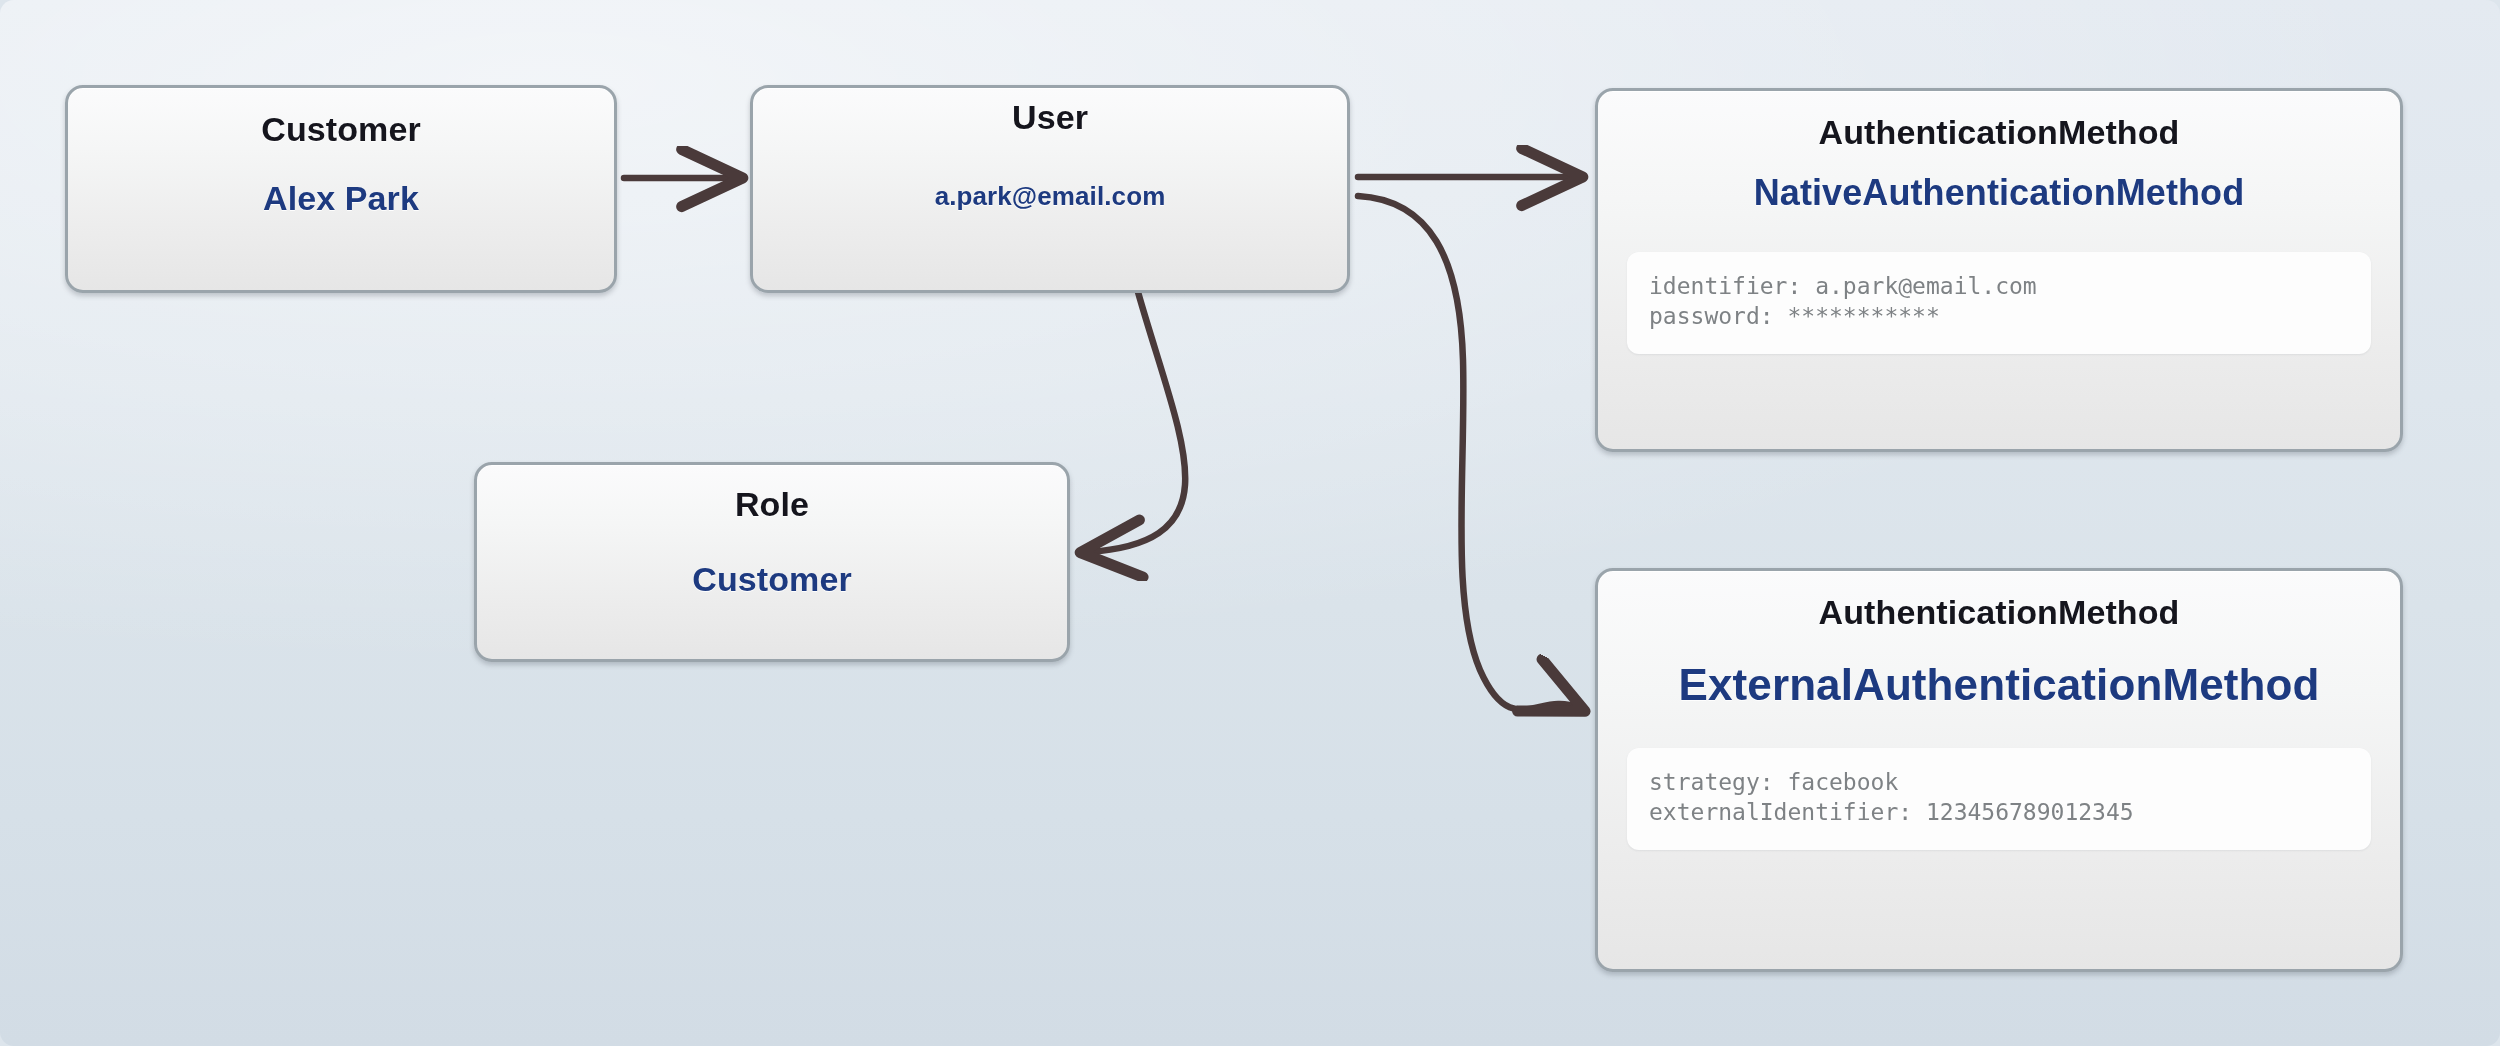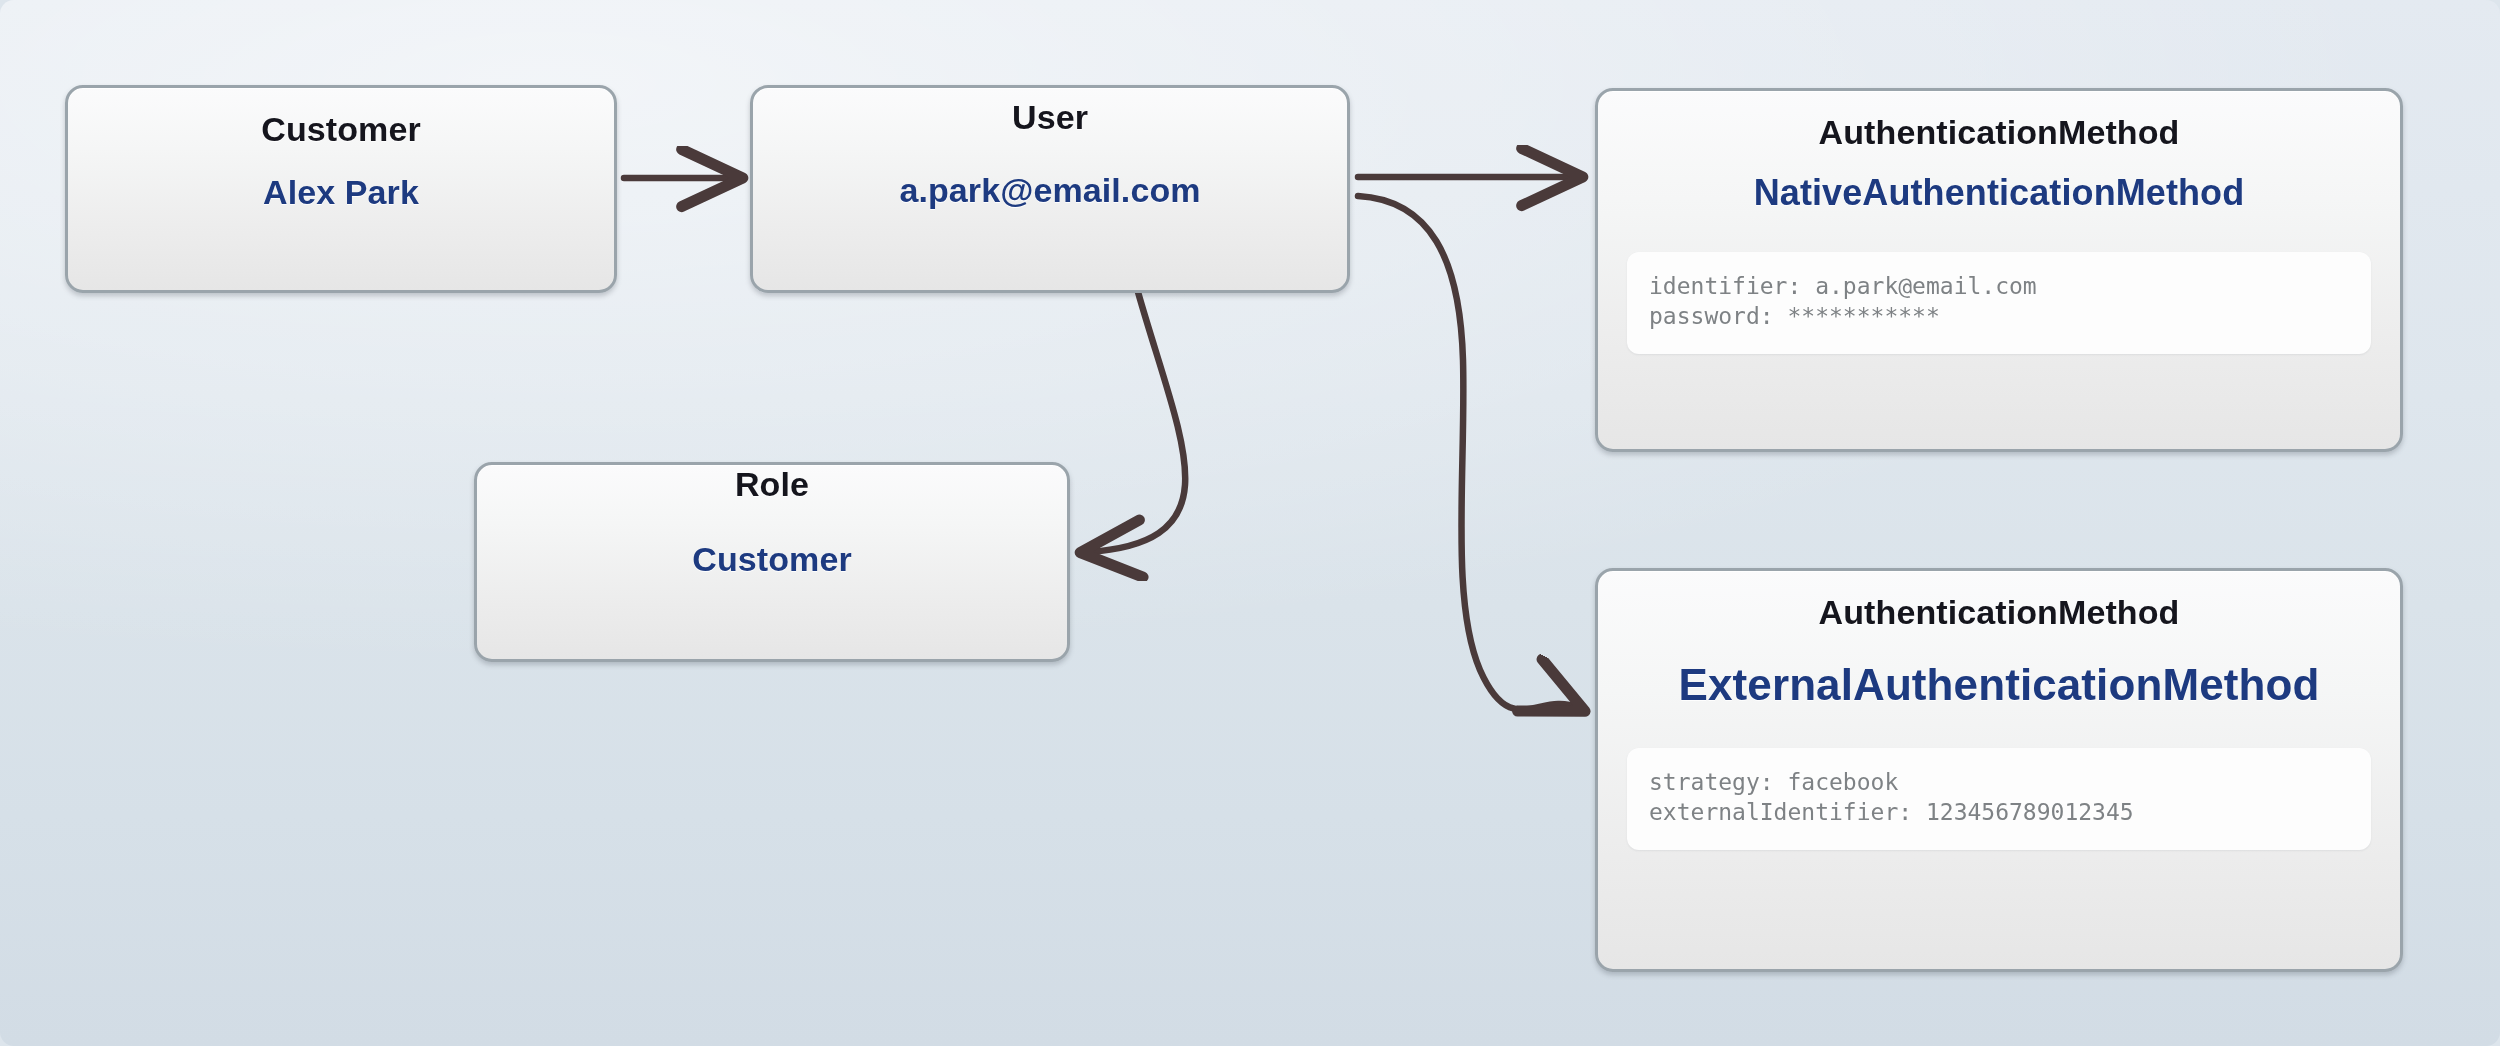--- a/index.html
+++ b/index.html
@@ -76,31 +76,32 @@
     color: #7e8285;
     white-space: pre;
   }
 
   
   #box-customer {
     left: 65px; top: 85px; width: 552px; height: 208px;
     padding-top: 22px;
   }
   #box-customer .entity-type { font-size: 34px; }
-  #box-customer .entity-name { font-size: 34px; margin-top: 24px; }
+  #box-customer .entity-name { font-size: 34px; margin-top: 30px; }
 
   #box-user {
     left: 750px; top: 85px; width: 600px; height: 208px;
     padding-top: 10px;
   }
   #box-user .entity-type { font-size: 34px; }
-  #box-user .entity-name { font-size: 34px; margin-top: 34px; }
+  #box-user .entity-name { font-size: 26px; margin-top: 44px; }
 
   #box-role {
     left: 474px; top: 462px; width: 596px; height: 200px;
+    padding-top: 20px;
   }
   #box-role .entity-type { font-size: 34px; }
   #box-role .entity-name { font-size: 34px; margin-top: 36px; }
 
   #box-native {
     left: 1595px; top: 88px; width: 808px; height: 364px;
     padding-top: 22px;
   }
   #box-native .entity-type { font-size: 34px; }
   #box-native .entity-name { font-size: 36px; margin-top: 20px; }

